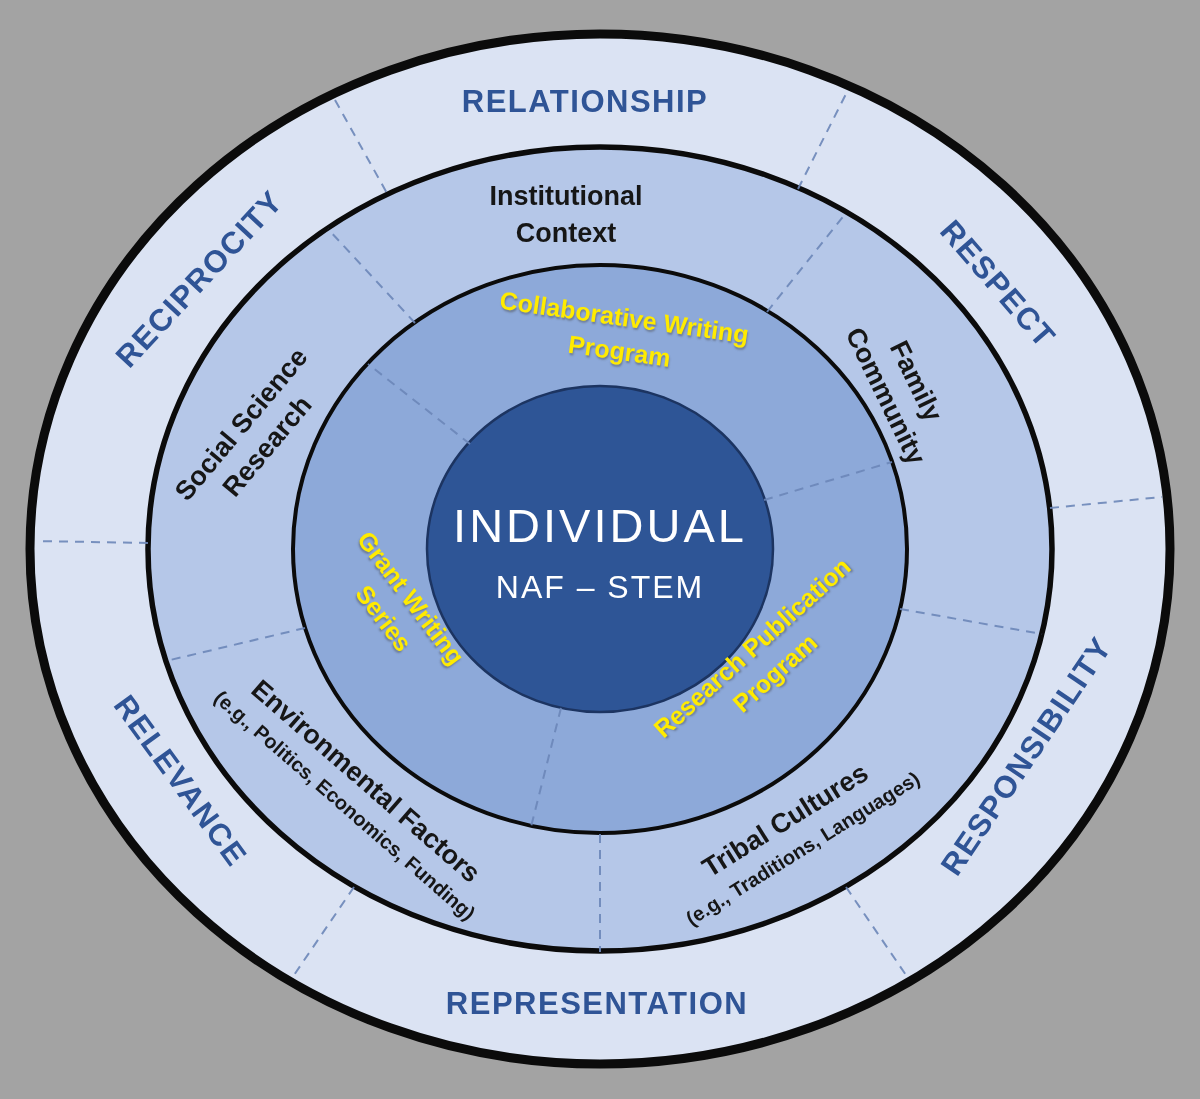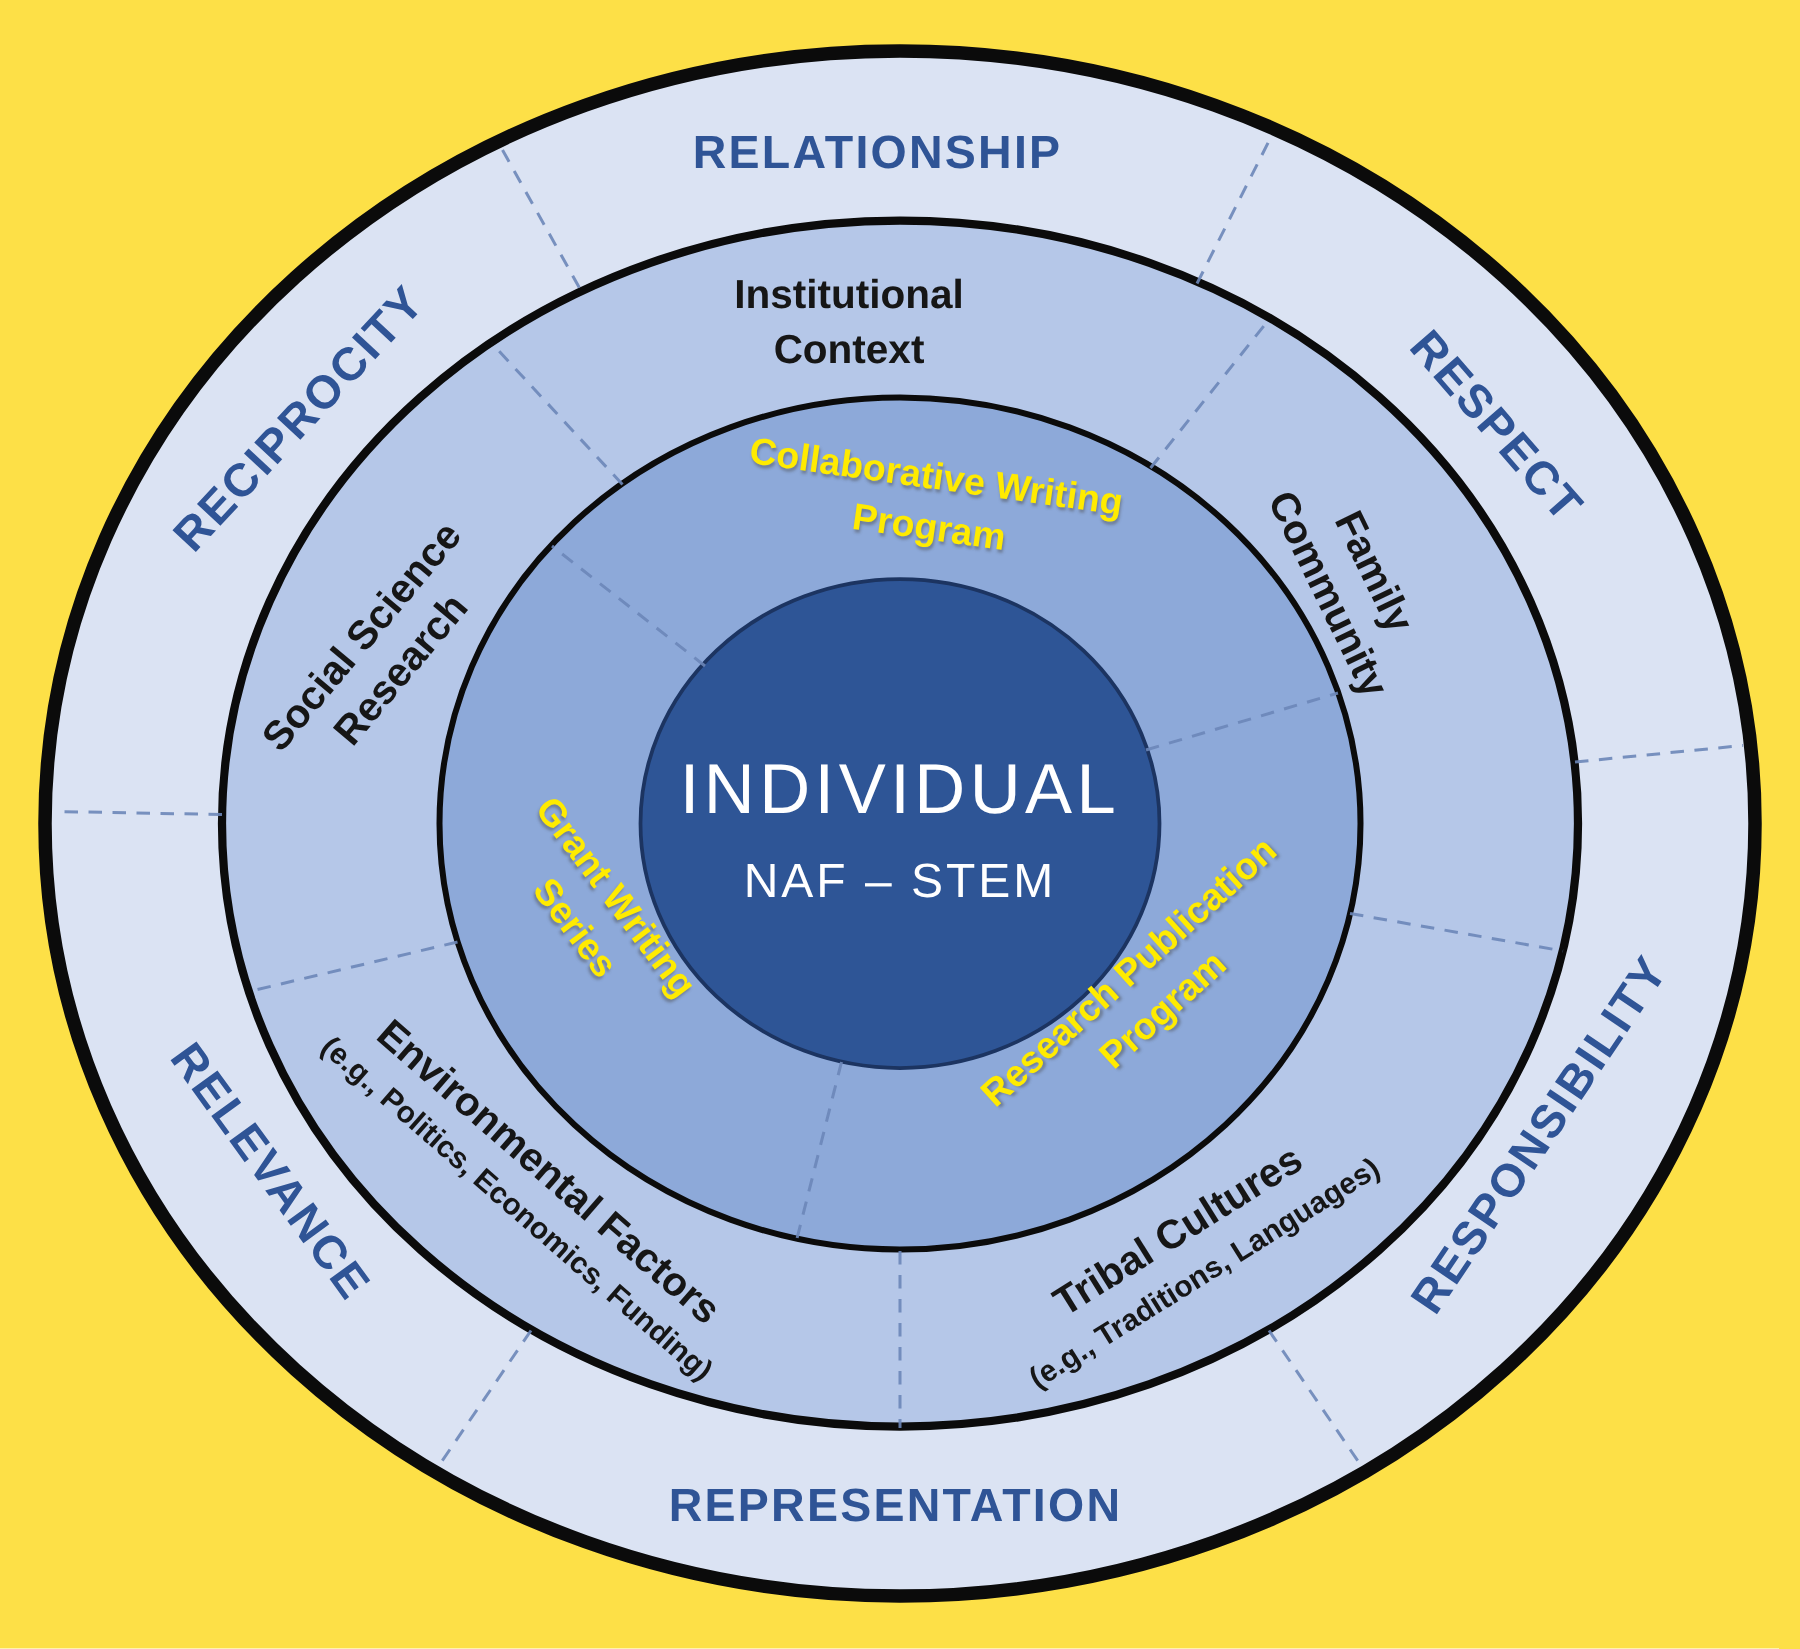--- a/index.html
+++ b/index.html
@@ -1,16 +1,16 @@
 <!DOCTYPE html>
 <html><head>
 <meta charset="utf-8">
 <style>
   html,body{margin:0;padding:0;background:#ffffff;}
-  .stage{width:1200px;height:1099px;position:relative;background:#fde047;}
+  .stage{width:1200px;height:1099px;position:relative;background:#a3a3a3;}
   svg{display:block;}
   text{font-family:"Liberation Sans",sans-serif;text-anchor:middle;}
   .r-label{font-size:31px;font-weight:bold;letter-spacing:1.5px;}
   .ctx-main{font-size:27px;font-weight:bold;}
   .ctx-sub{font-size:20px;font-weight:bold;}
   .prog{font-size:25px;font-weight:bold;text-shadow:1px 2px 2px rgba(70,70,70,0.45);}
   .center-title{font-size:47px;font-weight:normal;letter-spacing:3px;}
   .center-sub{font-size:32px;font-weight:normal;letter-spacing:2px;}
   .divider{stroke-width:2;stroke-dasharray:9 7;opacity:.9;fill:none;}
 </style>

